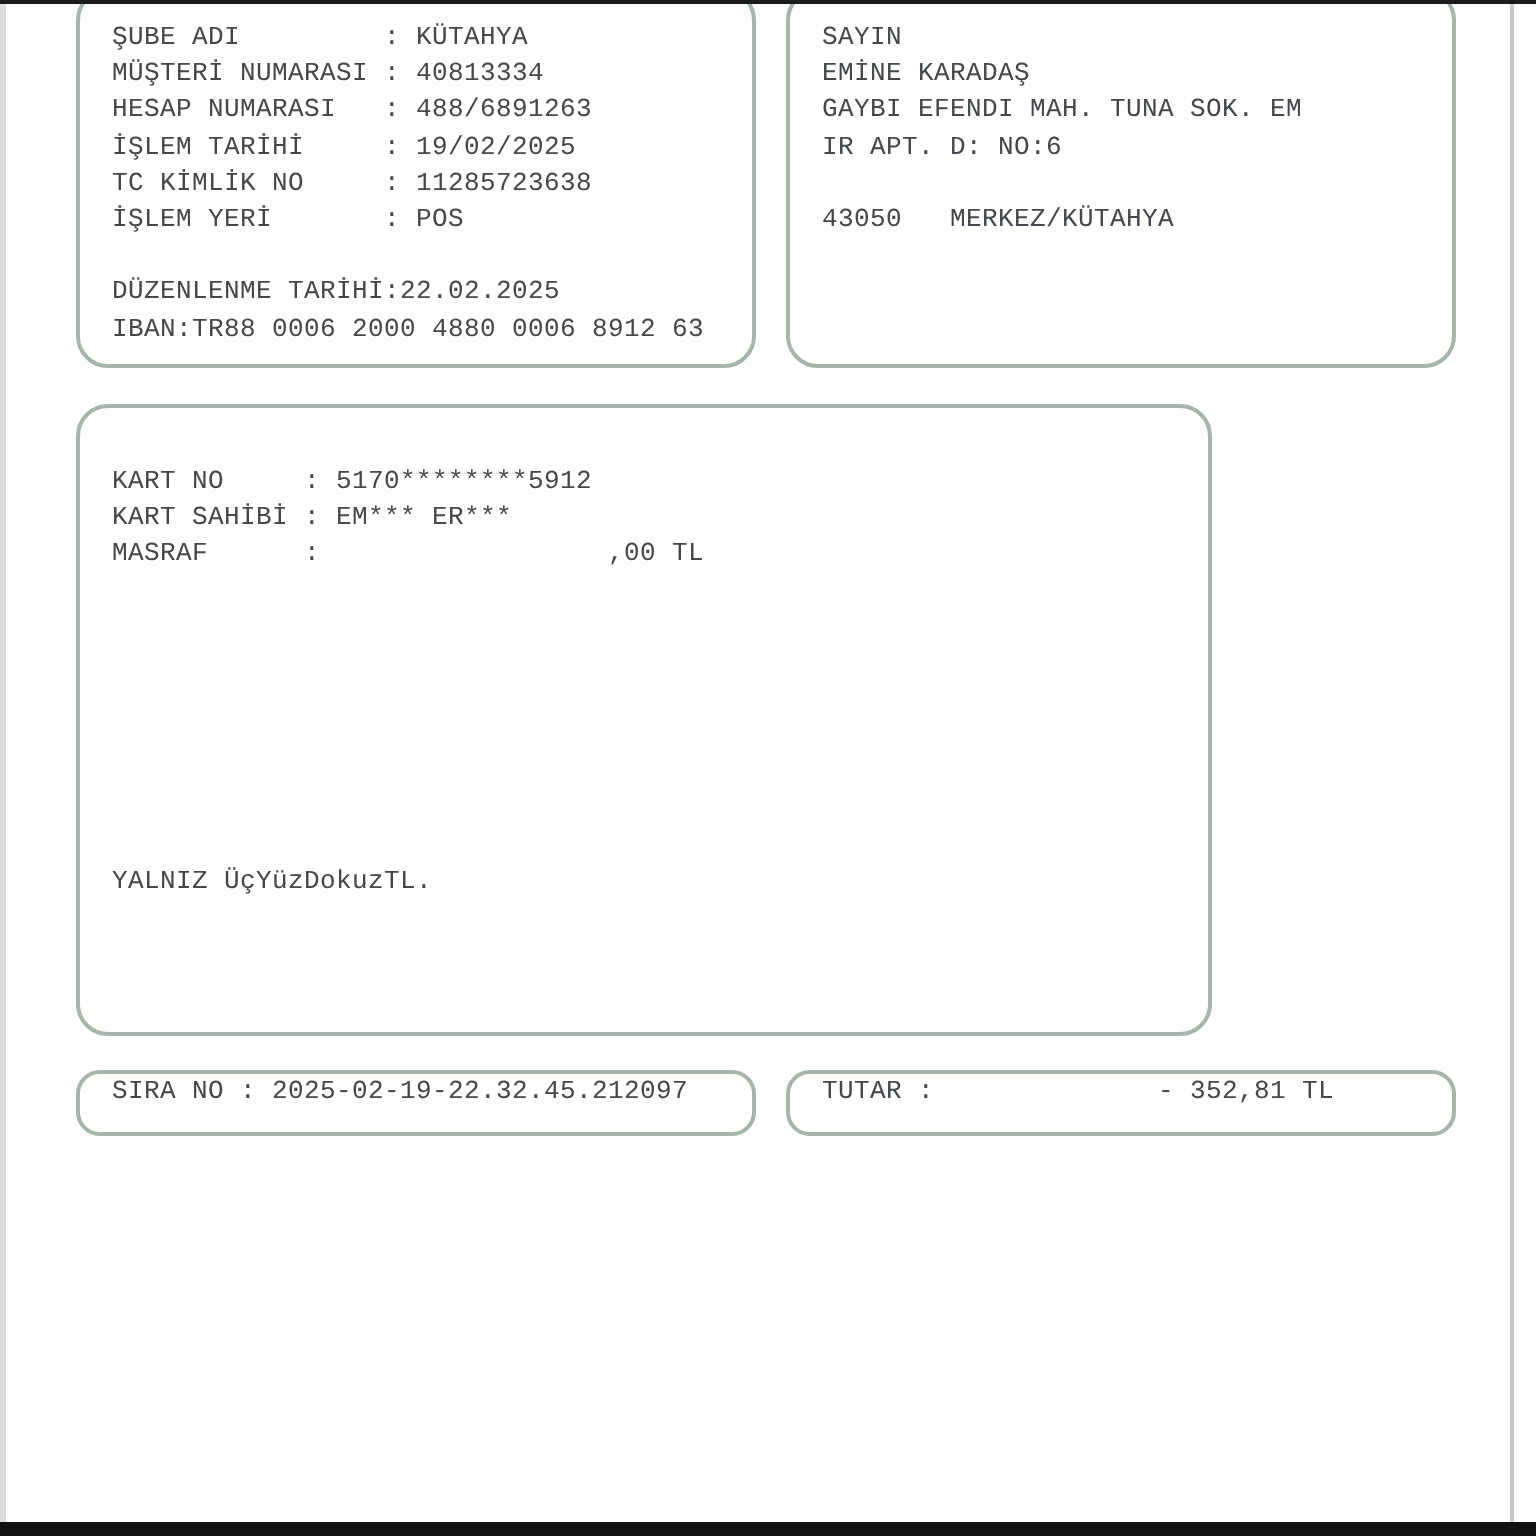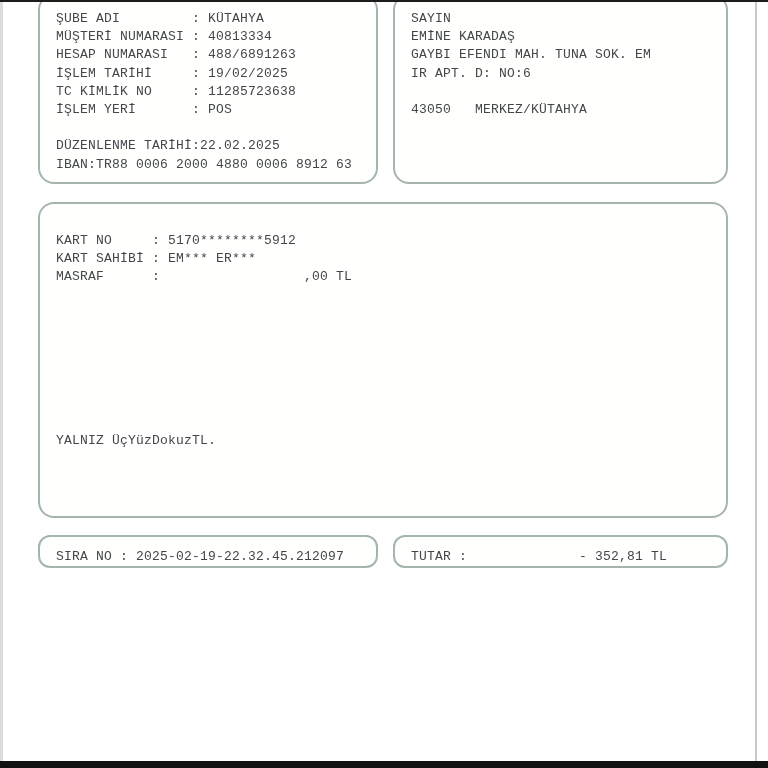--- a/index.html
+++ b/index.html
@@ -63,28 +63,28 @@
     width: 340px; height: 190px;
   }
   .panel-branch pre { padding: 14px 0 0 16px; }
   .panel-recipient {
     left: 393px; top: -6px;
     width: 335px; height: 190px;
   }
   .panel-recipient pre { padding: 14px 0 0 16px; }
   .panel-transaction {
     left: 38px; top: 202px;
-    width: 690px; height: 316px;
+    width: 568px; height: 316px;
   }
   .panel-transaction pre { padding: 28px 0 0 16px; }
   .panel-small {
     height: 33px;
     border-radius: 12px;
     display: flex;
-    align-items: flex-end;
+    align-items: flex-start;
   }
   .panel-sira {
     left: 38px; top: 535px;
     width: 340px;
   }
   .panel-tutar {
     left: 393px; top: 535px;
     width: 335px;
   }
   .panel-small pre { padding-left: 16px; }

